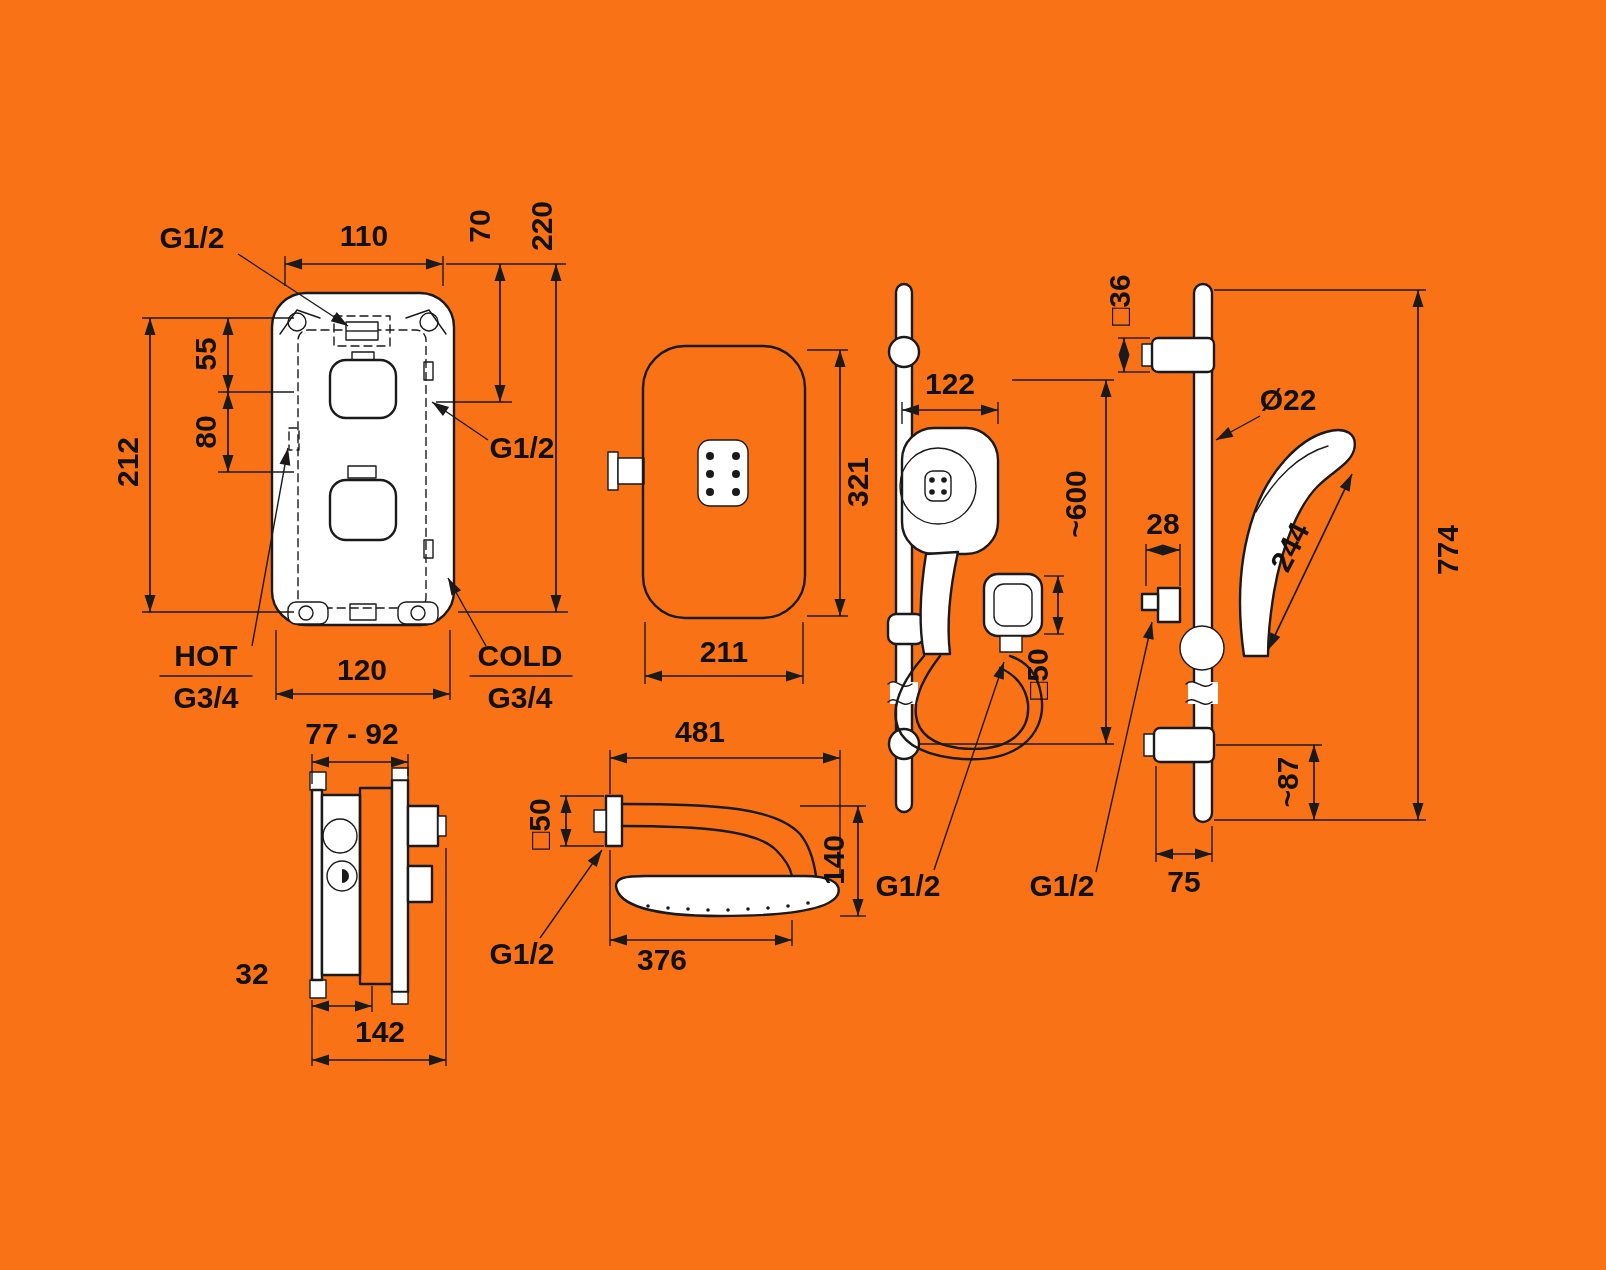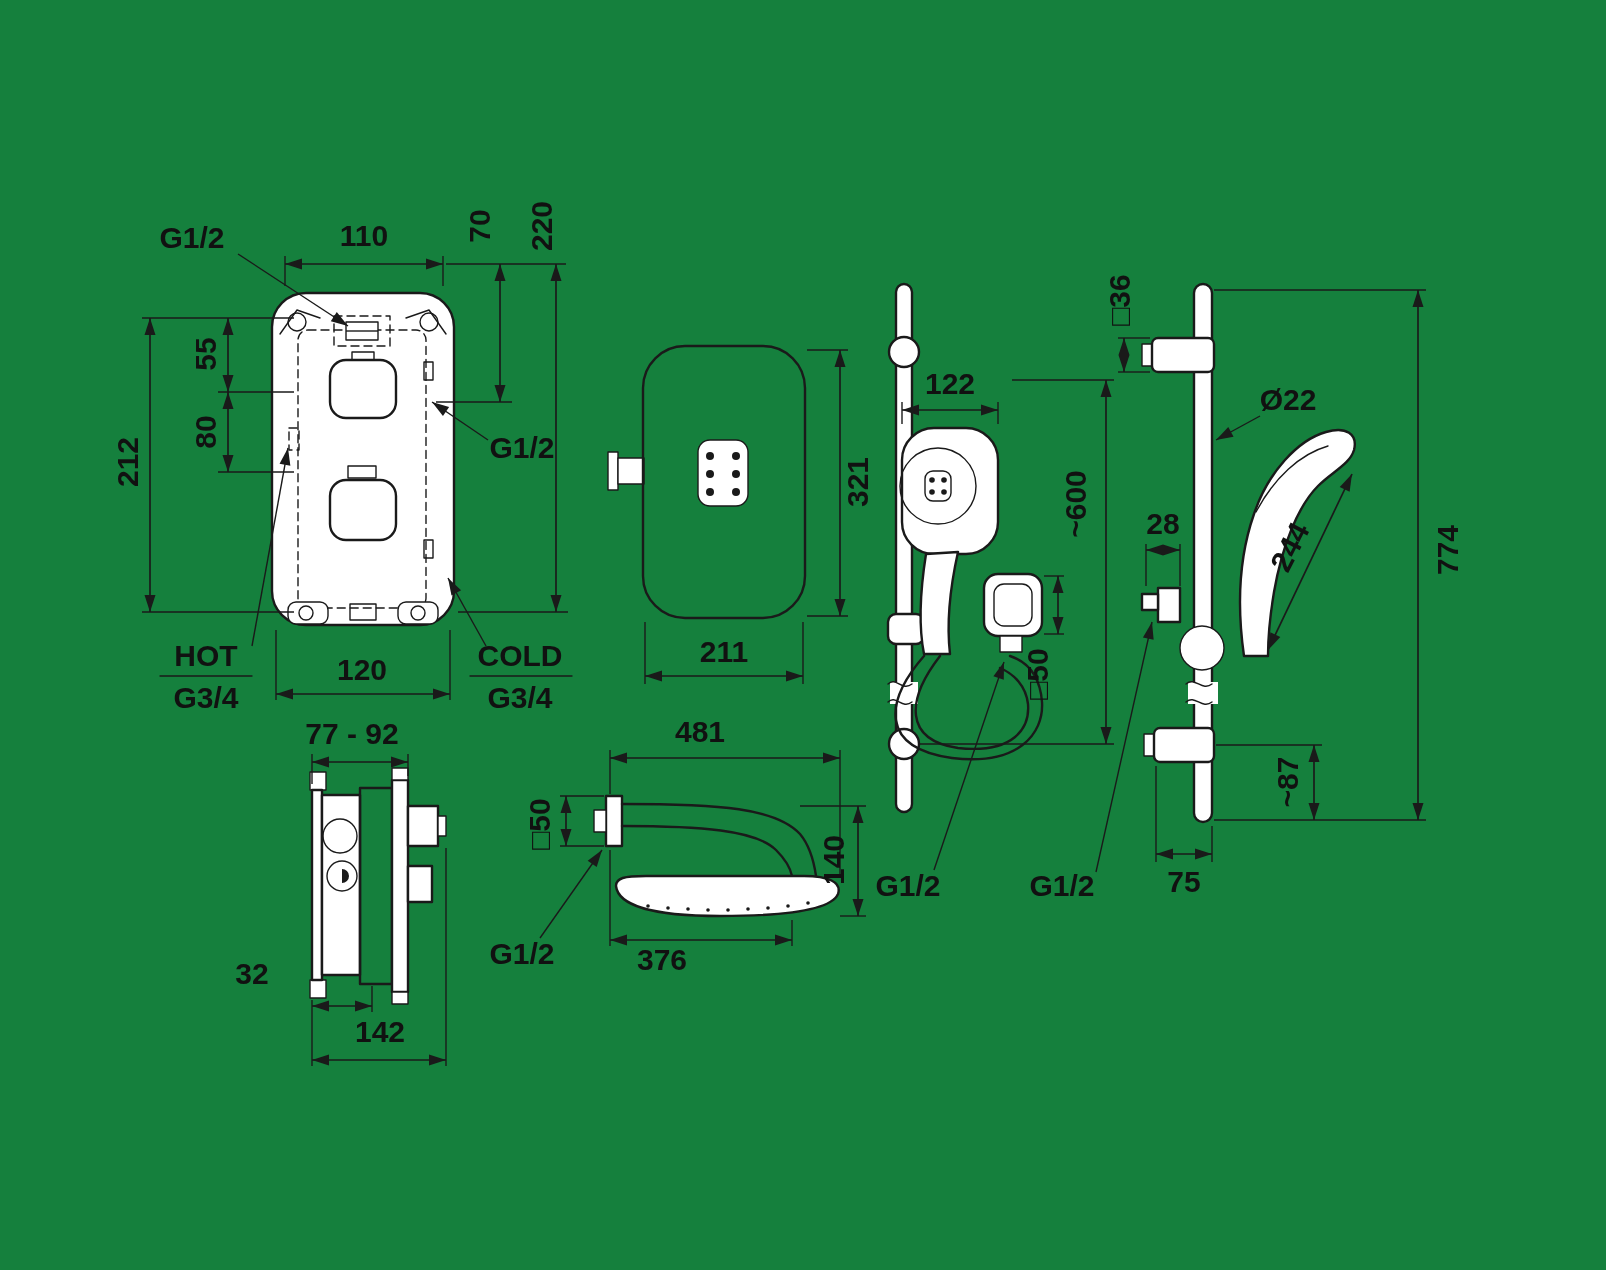--- a/index.html
+++ b/index.html
@@ -1,16 +1,16 @@
 <!DOCTYPE html>
 <html><head>
 <meta charset="utf-8">
 <style>
   html,body{margin:0;padding:0;background:#fff}
-  .stage{position:relative;width:1606px;height:1270px;background:#15803d;overflow:hidden;
+  .stage{position:relative;width:1606px;height:1270px;background:#f97316;overflow:hidden;
          font-family:"Liberation Sans","DejaVu Sans",sans-serif}
   .stage svg{position:absolute;left:0;top:0}
   .ln{fill:none;stroke:#1a1a1a;stroke-width:2.4;stroke-linecap:round;stroke-linejoin:round}
   .thin{stroke-width:1.4}
   .fw{fill:#ffffff}
   .dash{stroke-dasharray:8 5}
   .dim{fill:none;stroke:#1a1a1a;stroke-width:1.7}
   .ext{fill:none;stroke:#1a1a1a;stroke-width:1.4}
   .t{font:bold 30px "Liberation Sans","DejaVu Sans",sans-serif;fill:#111}
 </style>

